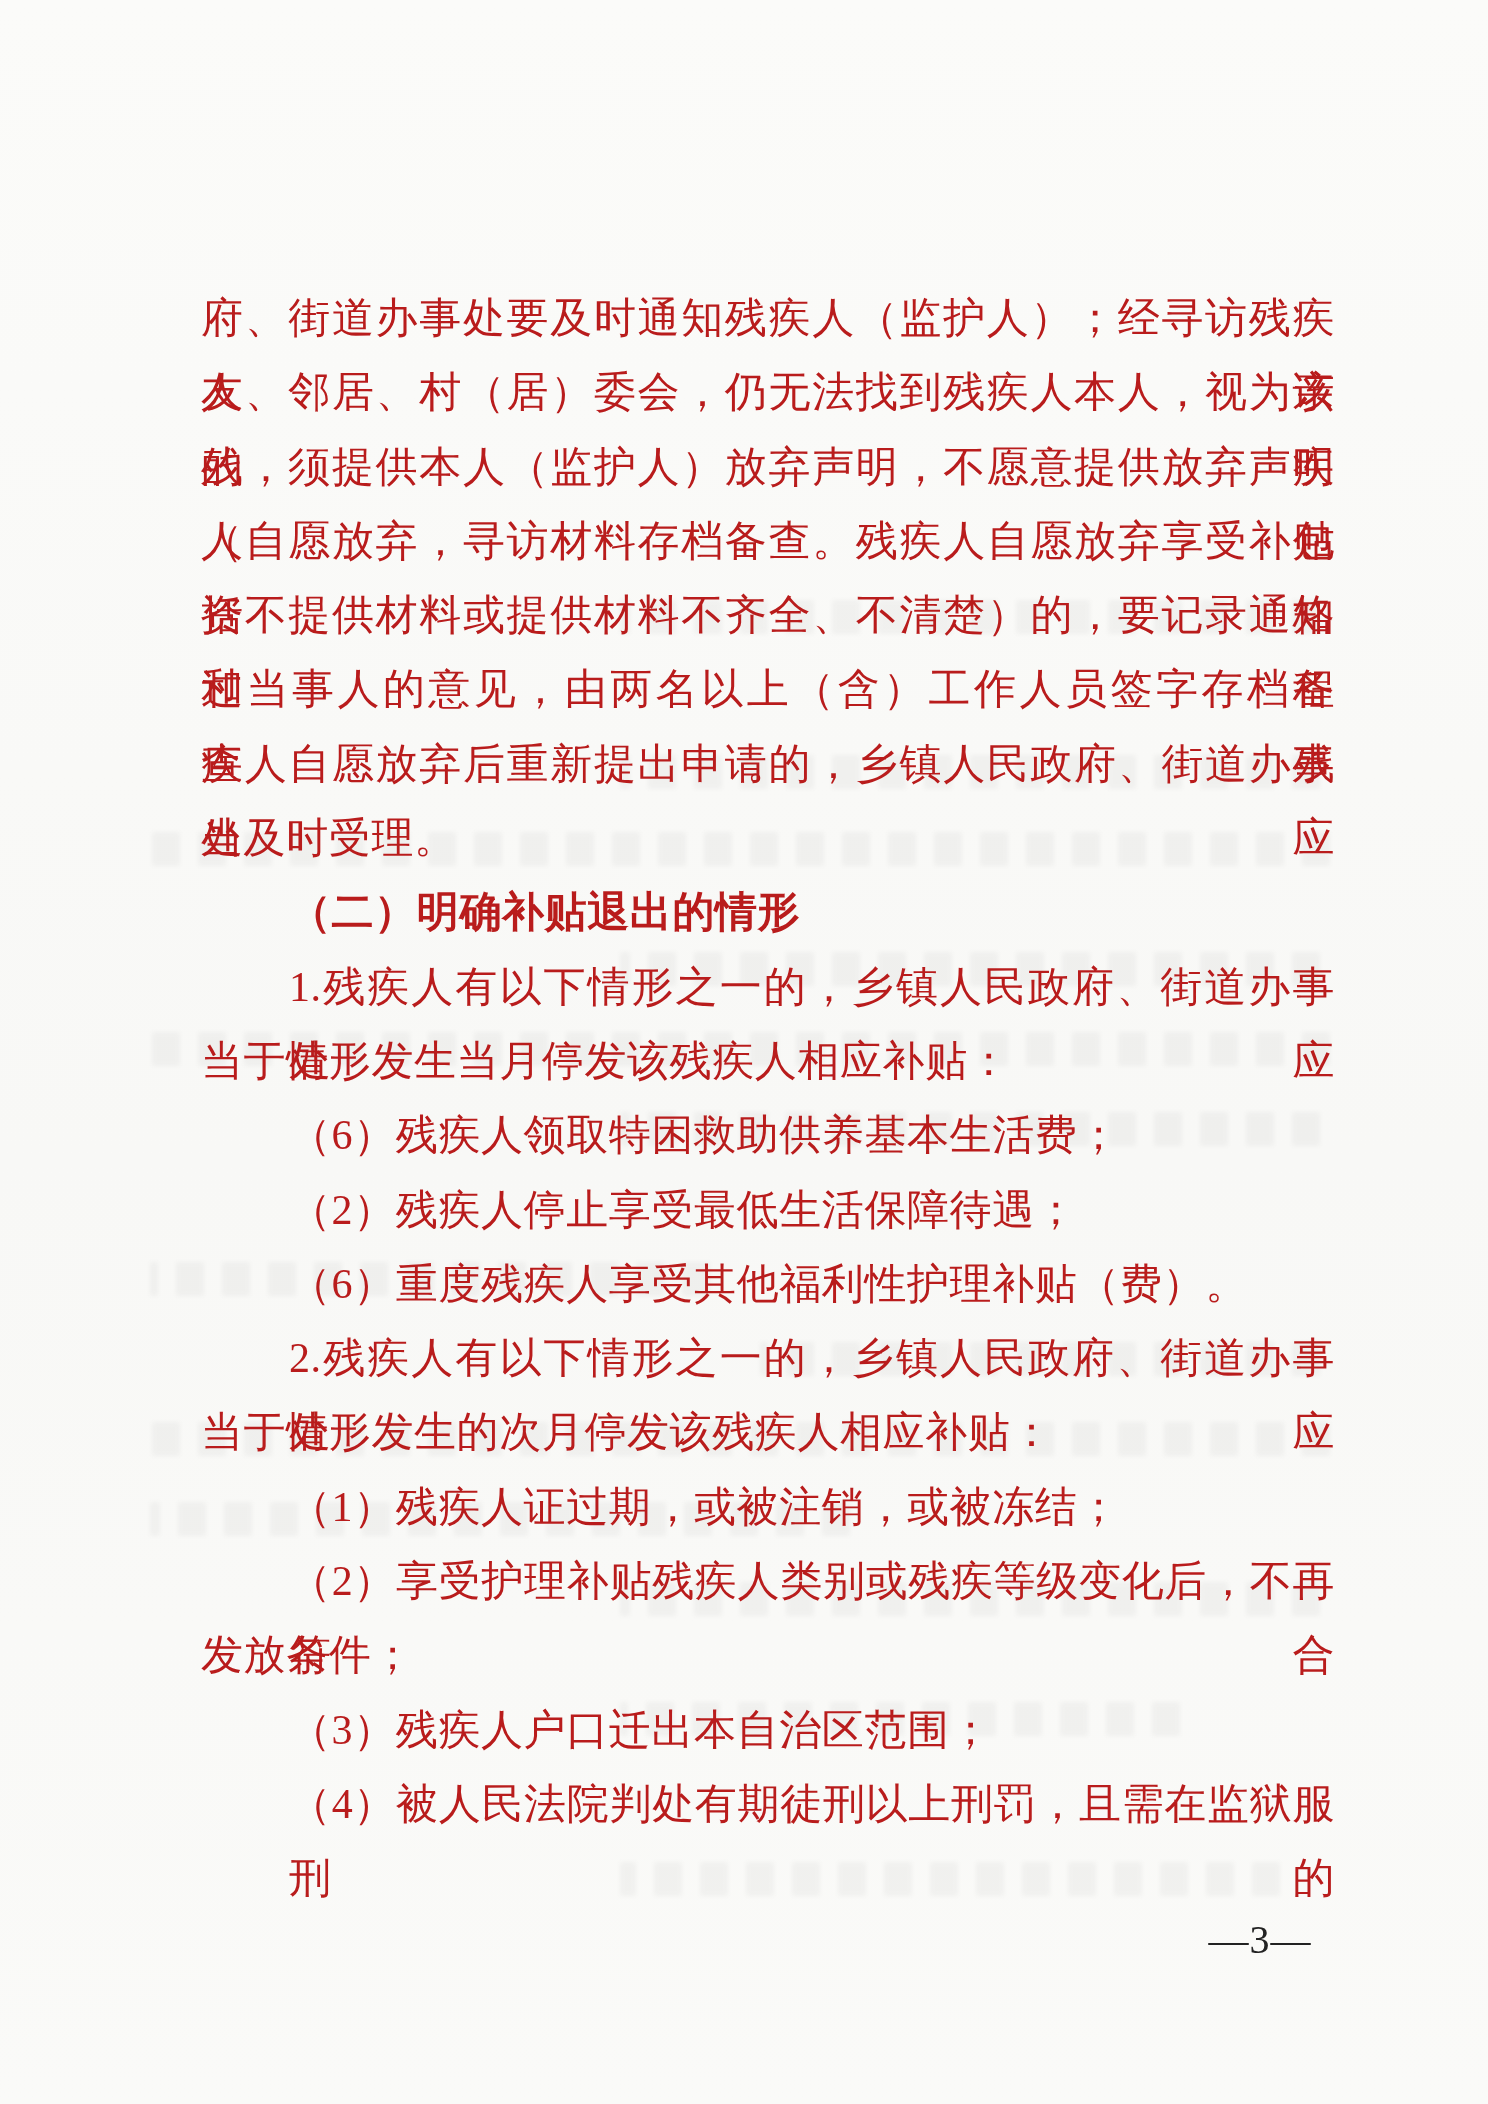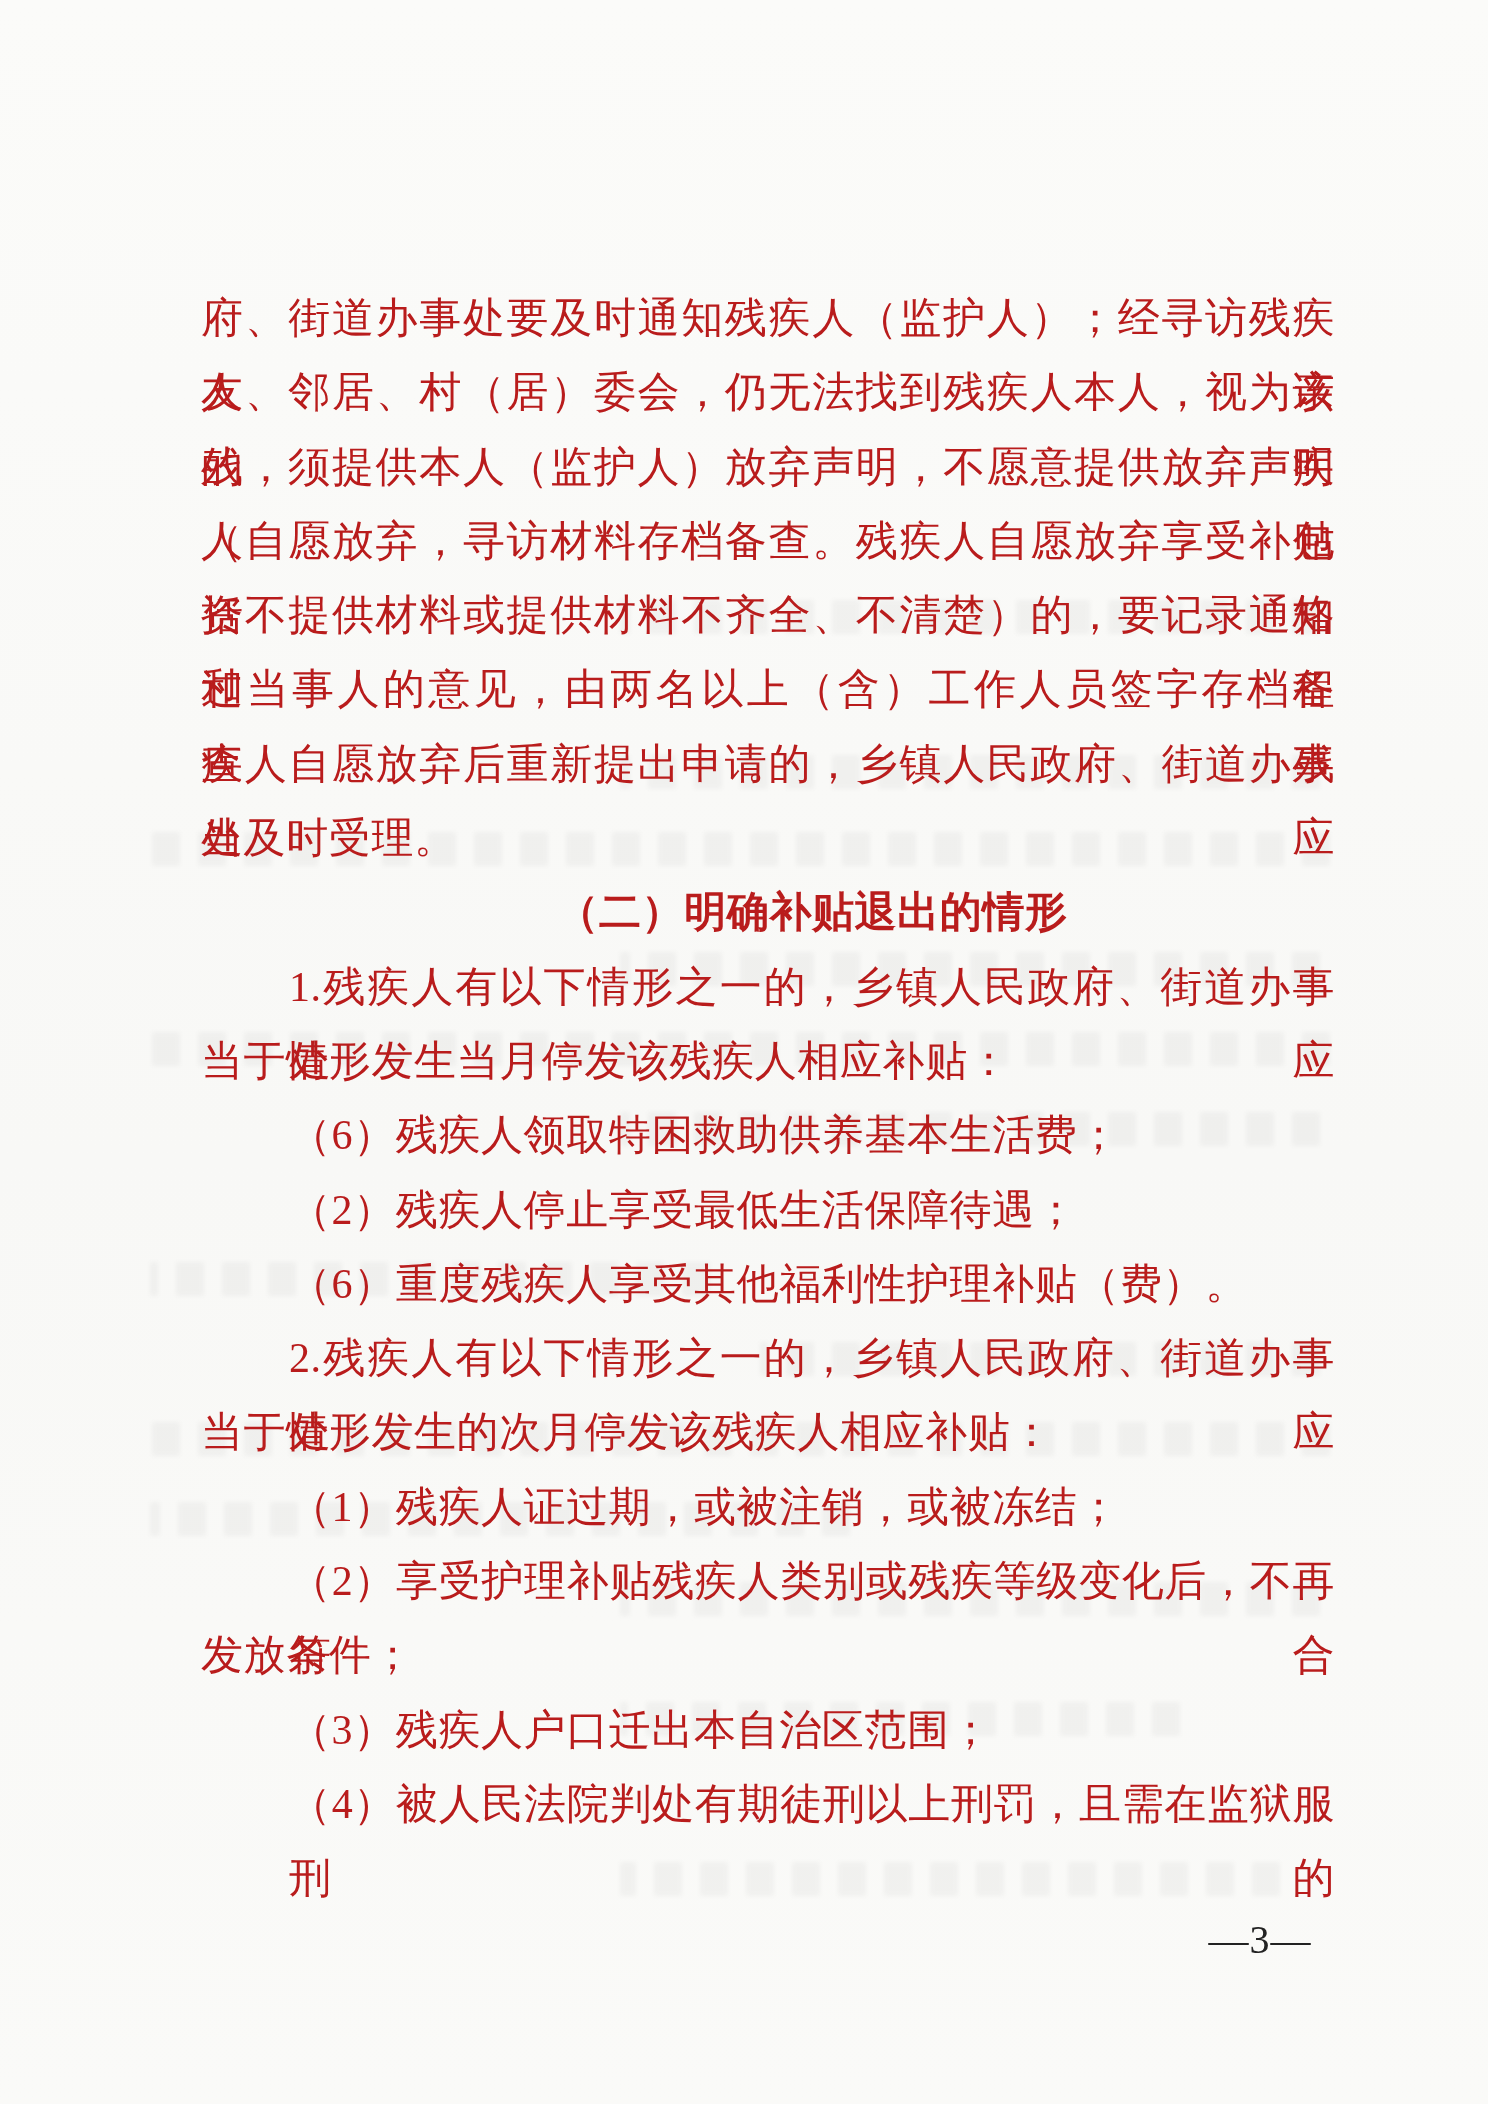--- a/index.html
+++ b/index.html
@@ -48,21 +48,20 @@
   .line.fill {
     white-space: normal;
     text-align: justify;
     text-align-last: justify;
   }
   .line.indent {
     padding-left: 88px;
   }
   .line.bold {
     font-weight: bold;
-    text-align: center;
   }
   .pagenum {
     position: absolute;
     left: 1180px;
     top: 1916px;
     width: 160px;
     text-align: center;
     font-size: 40px;
     line-height: 48px;
     color: #222;

